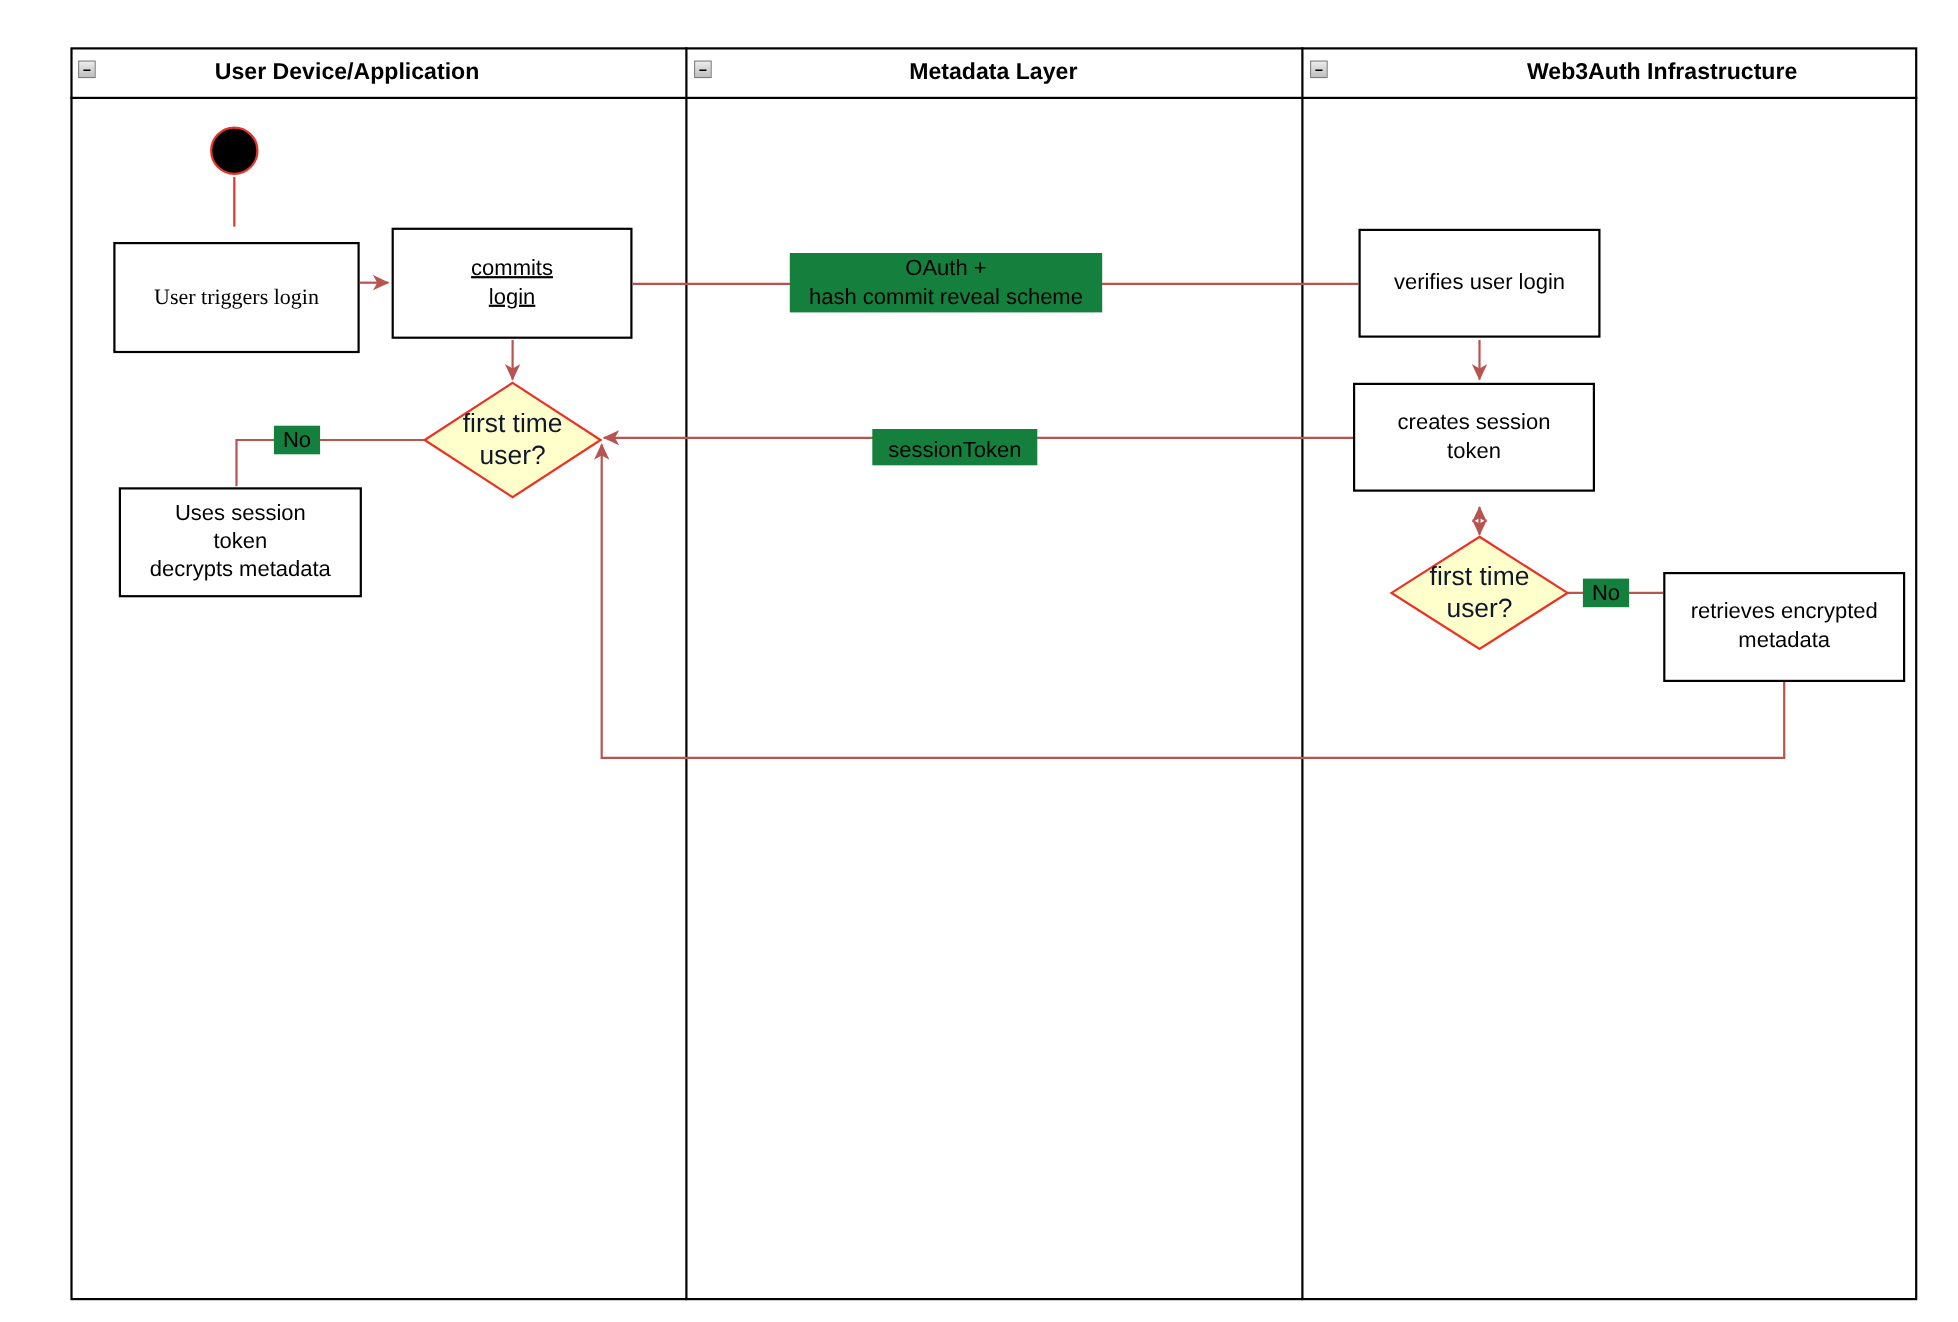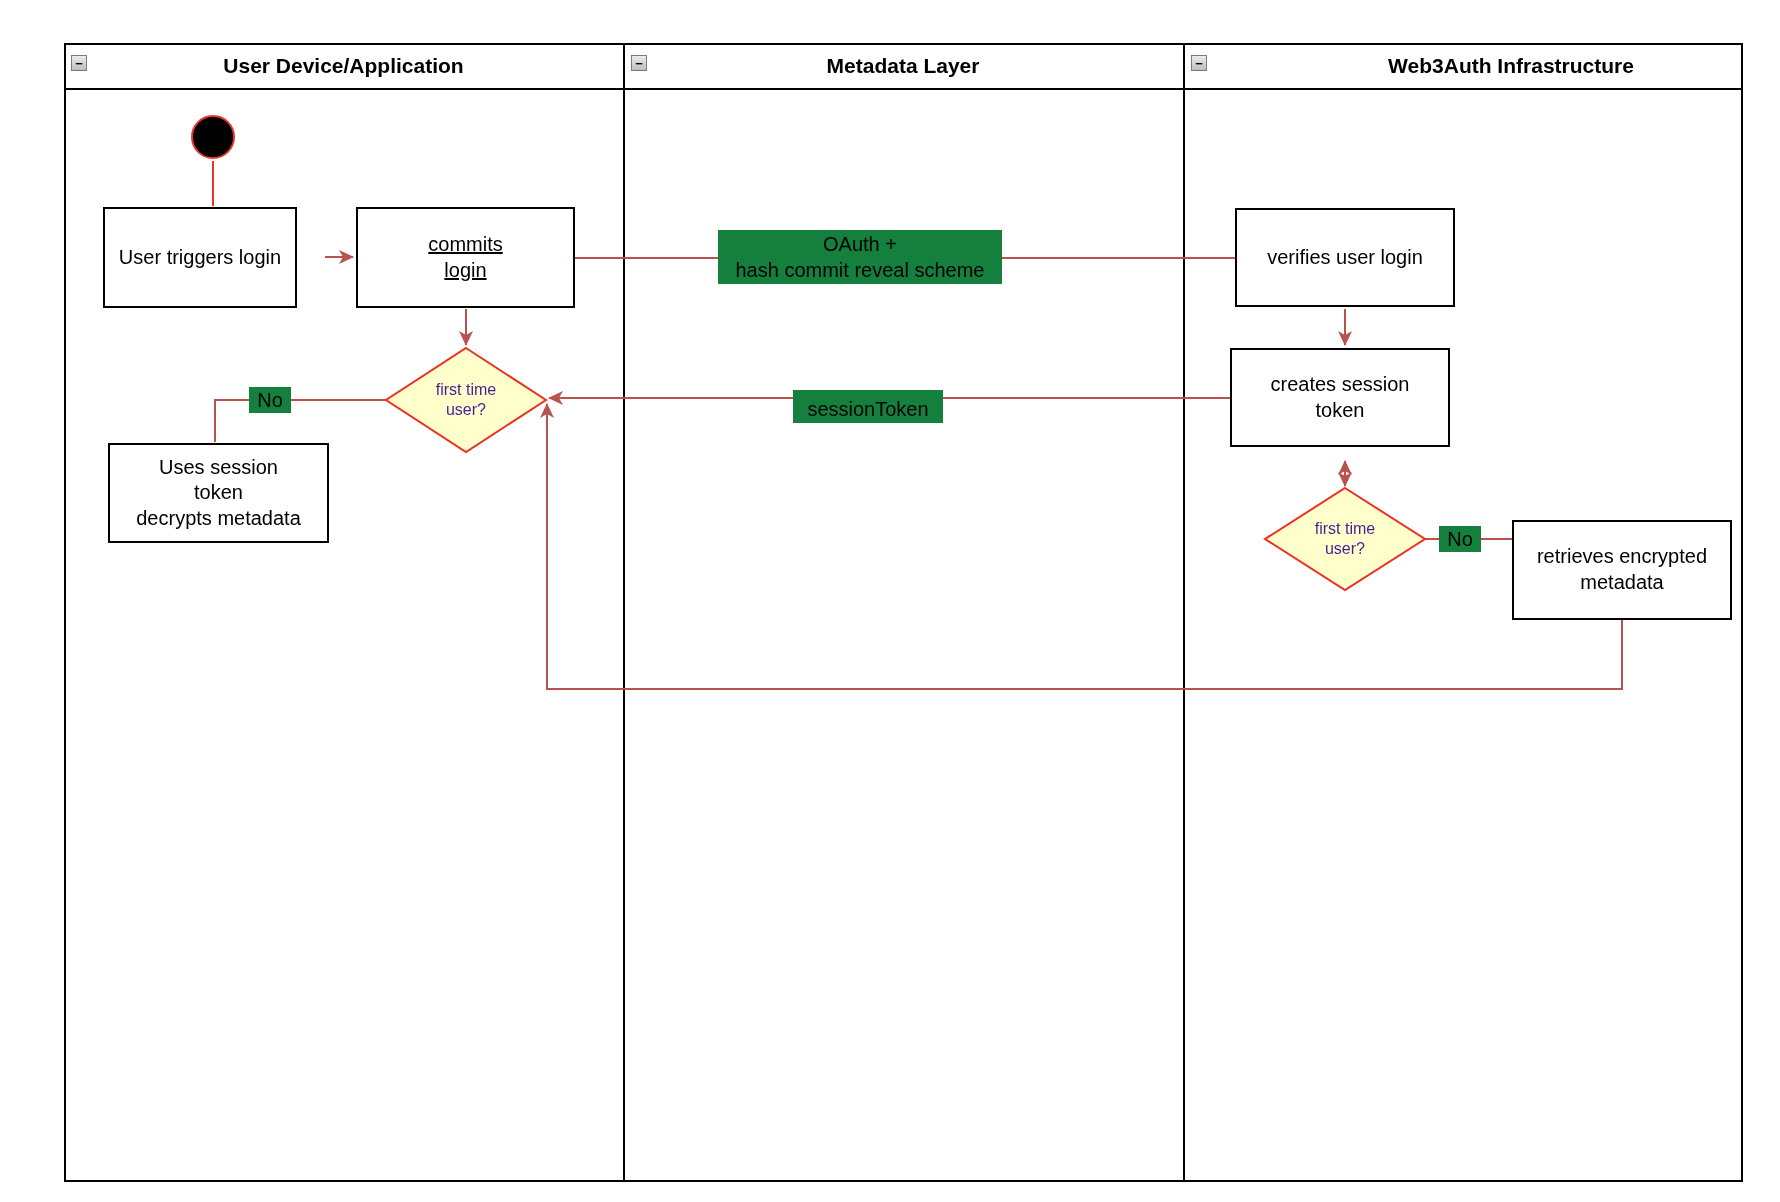--- a/index.html
+++ b/index.html
@@ -85,23 +85,23 @@
     background: #000;
     border: 2px solid #e8352a;
     border-radius: 50%;
   }
   .diamond-label {
     position: absolute;
     display: flex;
     align-items: center;
     justify-content: center;
     text-align: center;
-    font-size: 16px;
+    font-size: 24px;
     line-height: 1.22;
-    color: #4c1d95;
+    color: #0f172a;
     white-space: pre-line;
     pointer-events: none;
   }
   
   .edge-label {
     position: absolute;
     background: #15803d;
     display: flex;
     align-items: center;
     justify-content: center;
@@ -137,21 +137,21 @@
 </head>
 <body>
 
 <div id="canvas">
 
   <div class="pool"></div>
   <div class="lane-divider" style="left:623px;"></div>
   <div class="lane-divider" style="left:1183px;"></div>
   <div class="header-sep"></div>
 
-  <div class="lane-header" style="left:64px;width:503px;margin-left:28px;">
+  <div class="lane-header" style="left:64px;width:503px;">
     <span>User Device/Application</span>
   </div>
   <div class="lane-header" style="left:623px;width:560px;">
     <span>Metadata Layer</span>
   </div>
   <div class="lane-header" style="left:1183px;width:560px;padding-left:48px;">
     <span>Web3Auth Infrastructure</span>
   </div>
 
   <div class="collapse-btn" style="left:71px;">−</div>
@@ -184,21 +184,21 @@
   </svg>
 
   <div class="edge-label" id="lbl-oauth" style="left:718px;top:230px;width:284px;height:54px;">OAuth +
 hash commit reveal scheme</div>
   <div class="edge-label" id="lbl-session" style="left:793px;top:390px;width:150px;height:32px;">sessionToken</div>
   <div class="edge-label" style="left:249px;top:387px;width:42px;height:26px;">No</div>
   <div class="edge-label" style="left:1439px;top:526px;width:42px;height:26px;">No</div>
 
   <div class="start-circle"></div>
 
-  <div class="node" style="left:103px;top:207px;width:194px;height:101px;">User triggers login</div>
+  <div class="node" style="left:103px;top:220px;width:224px;height:101px;font-family:Liberation Serif, serif;">User triggers login</div>
 
   <div class="node" style="left:356px;top:207px;width:219px;height:101px;text-decoration:underline;">commits
 login</div>
 
   <div class="node" style="left:1235px;top:208px;width:220px;height:99px;">verifies user login</div>
 
   <div class="node" style="left:1230px;top:348px;width:220px;height:99px;">creates session
 token</div>
 
   <div class="node" style="left:1512px;top:520px;width:220px;height:100px;">retrieves encrypted

